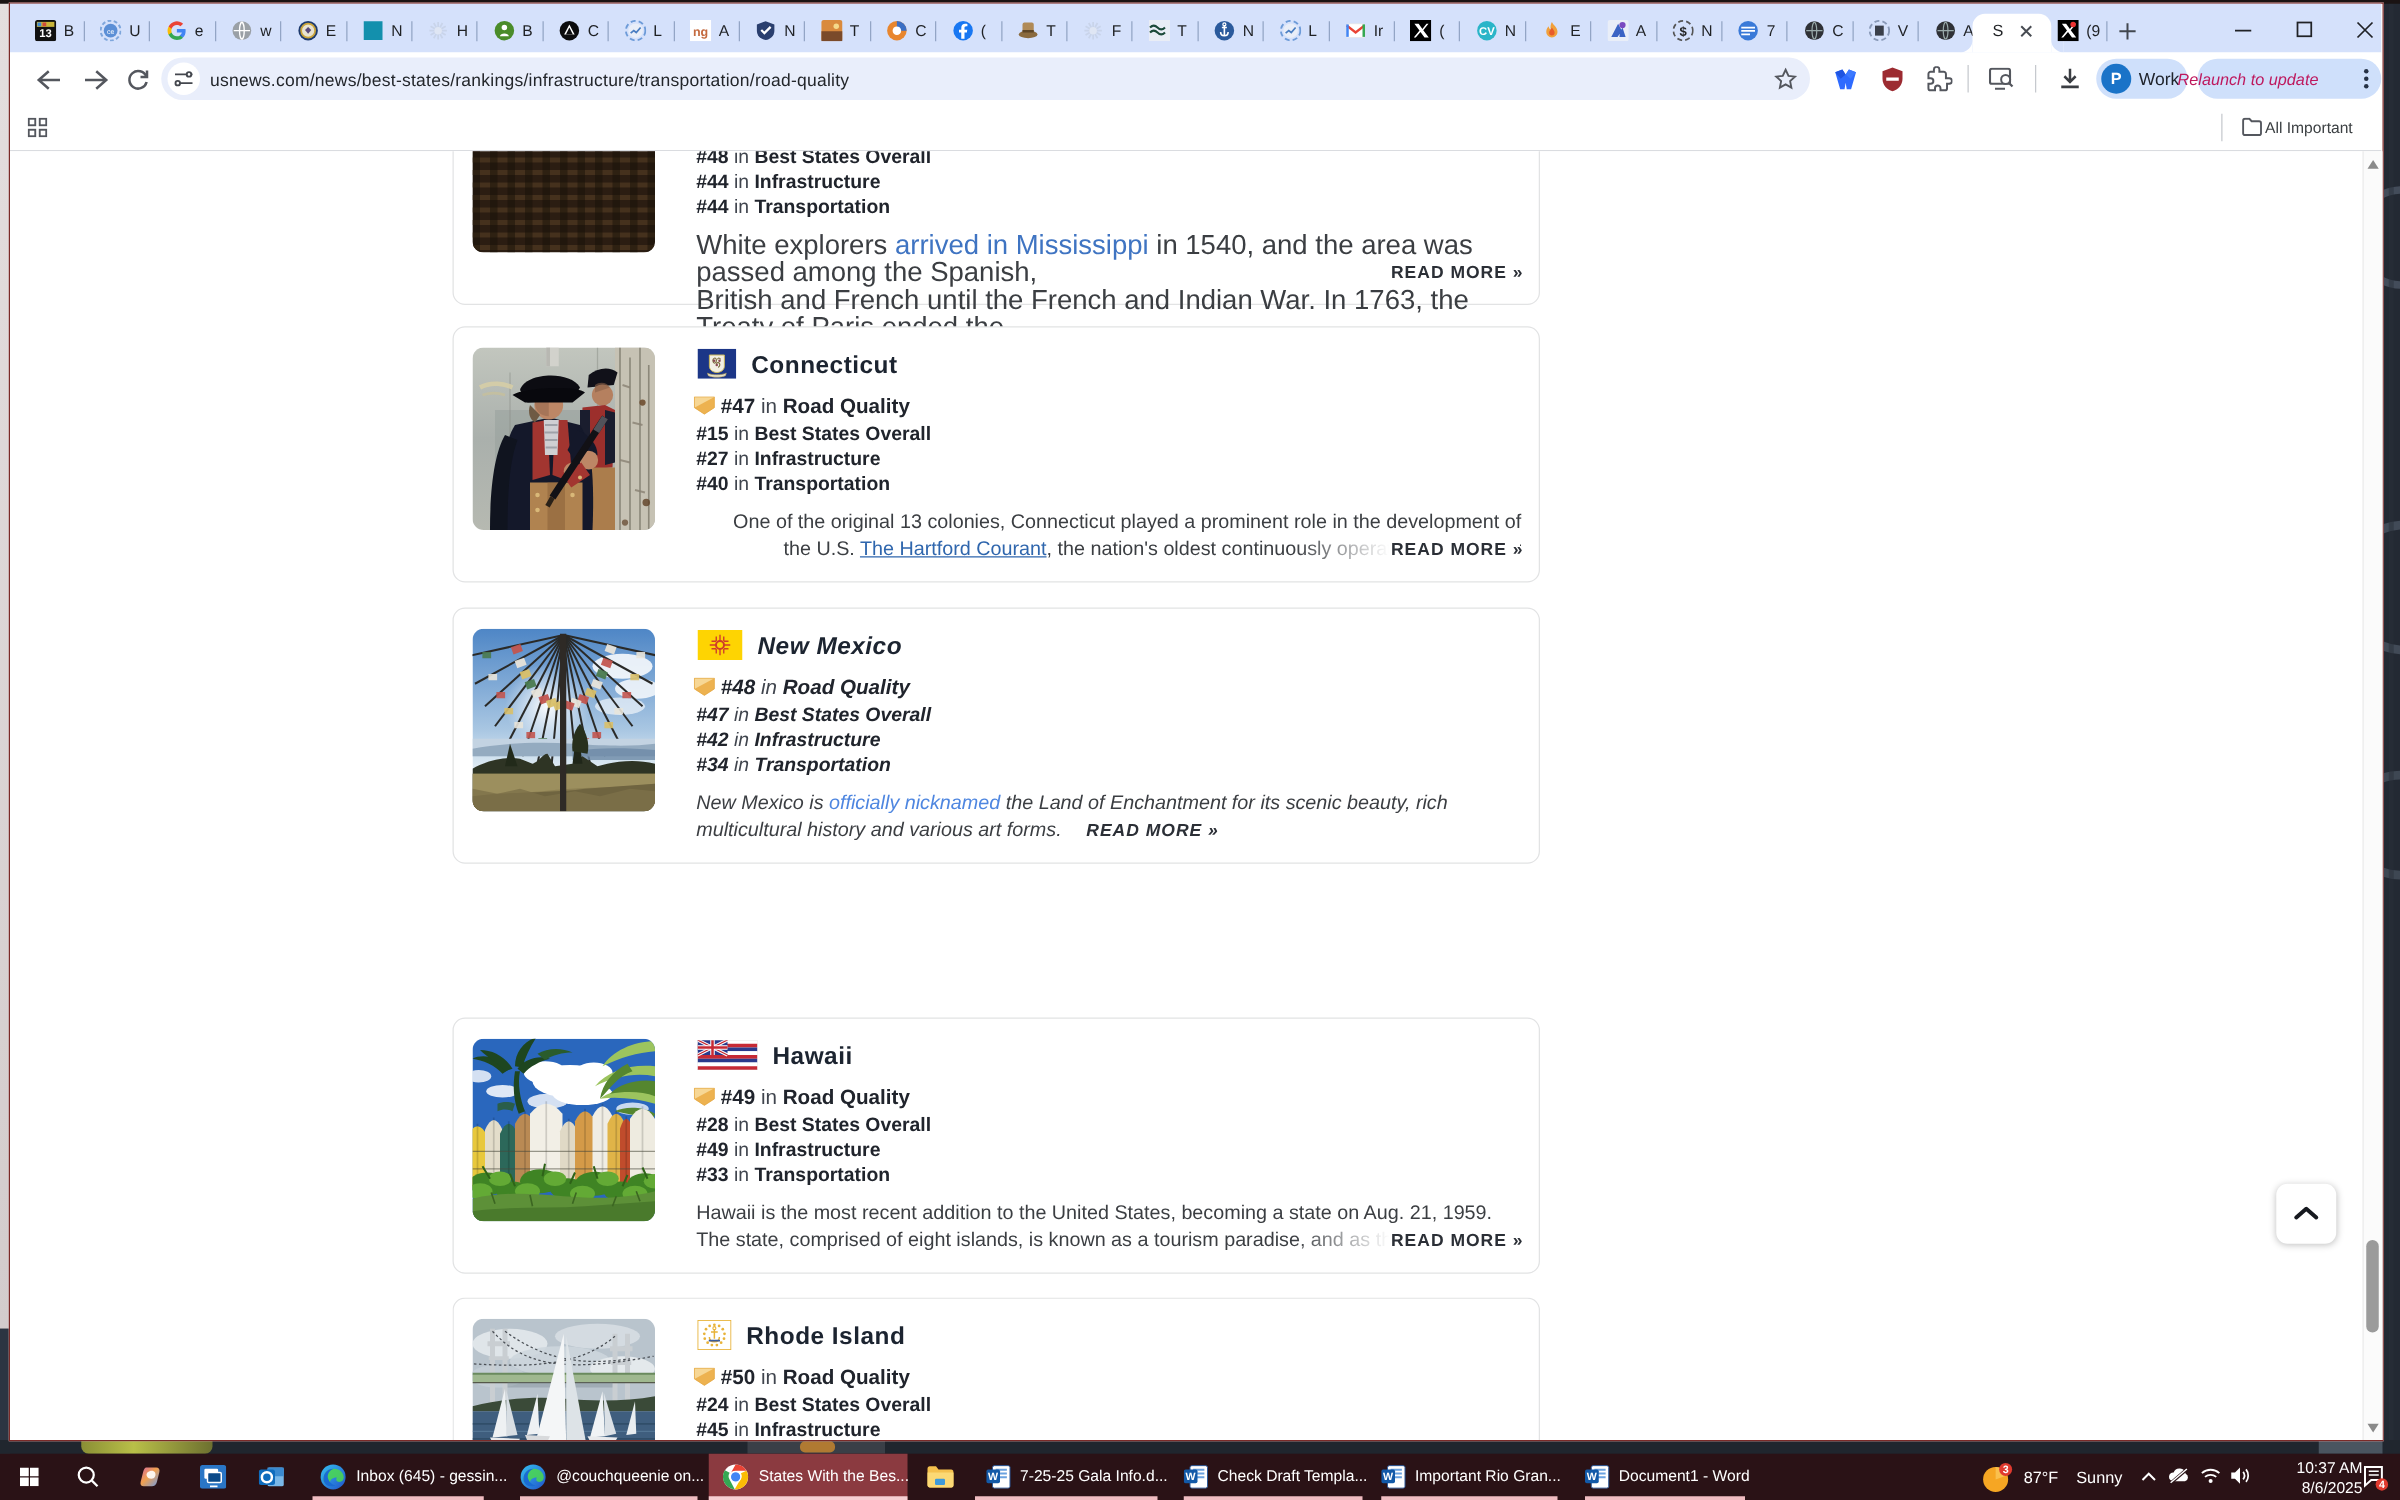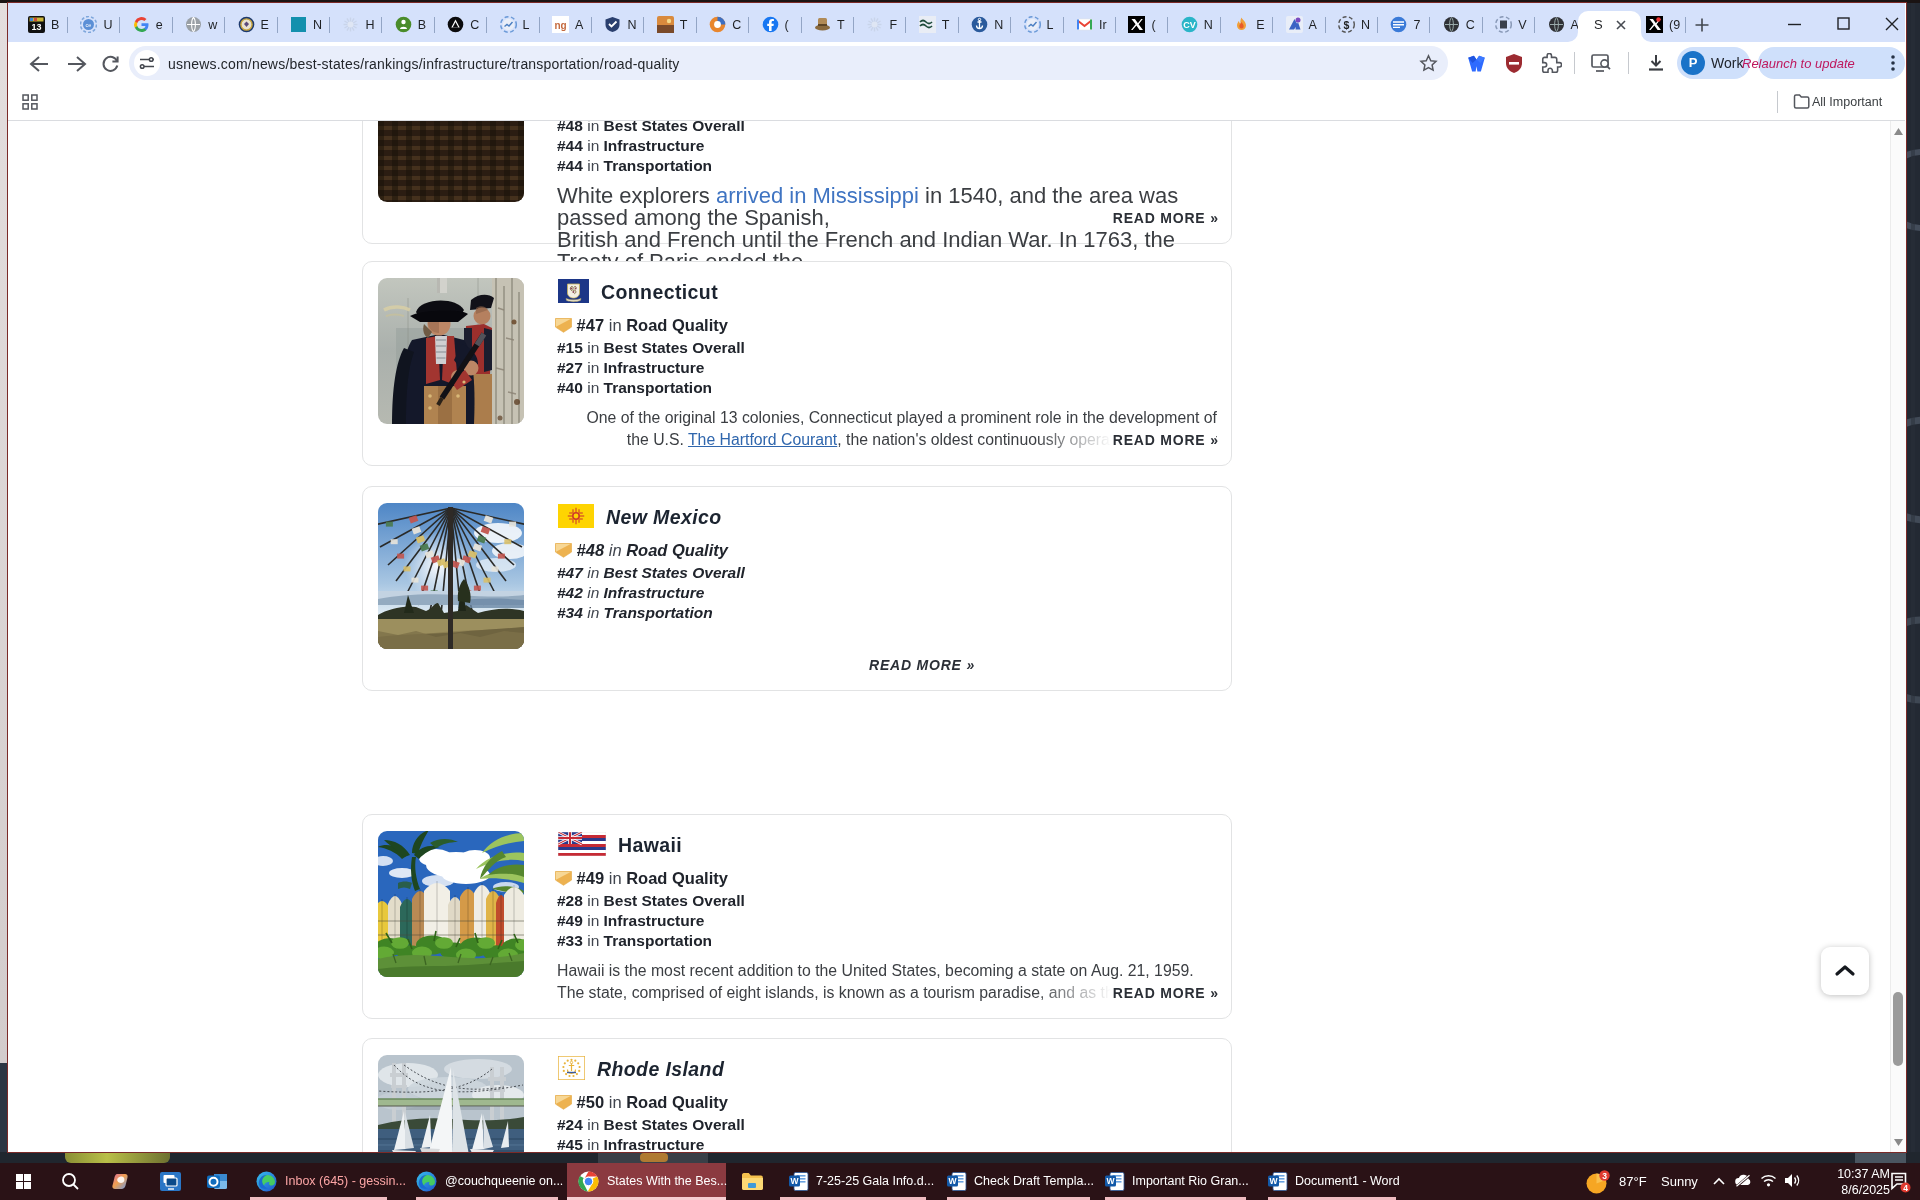--- a/index.html
+++ b/index.html
@@ -576,20 +576,21 @@
       </div>
       <div style="position:absolute;left:244px;top:20px;font-size:19.5px;font-weight:bold;color:#1c2430;letter-spacing:0.4px;">New Mexico</div>
       <div style="position:absolute;left:193px;top:55px;font-size:16.5px;color:#40454e;"><svg width="17" height="15" viewBox="0 0 17 15" style="display:inline-block;vertical-align:-2px;">
           <path d="M0.5 0.5h16v8.6L8.5 14.3 0.5 9.1z" fill="#edb250"></path>
           <path d="M0.5 0.5h16L0.5 9.1z" fill="#f7d795"></path>
           <path d="M0.5 0.5h16v8.6L8.5 14.3 0.5 9.1z" fill="none" stroke="#e3a63e" stroke-width="0.6"></path>
         </svg>&nbsp;<b style="color:#20242c">#48</b> in <b style="color:#20242c">Road Quality</b></div>
       <div style="position:absolute;left:195px;top:78px;font-size:15.5px;color:#40454e;"><b style="color:#20242c">#47</b> in <b style="color:#20242c">Best States Overall</b></div>
       <div style="position:absolute;left:195px;top:98px;font-size:15.5px;color:#40454e;"><b style="color:#20242c">#42</b> in <b style="color:#20242c">Infrastructure</b></div>
       <div style="position:absolute;left:195px;top:118px;font-size:15.5px;color:#40454e;"><b style="color:#20242c">#34</b> in <b style="color:#20242c">Transportation</b></div>
+      <div style="position:absolute;left:195px;top:146px;width:660px;font-size:15.8px;line-height:22px;color:#3b3e42;">New Mexico is <span style="color:#4e86e0;">officially nicknamed</span> the Land of Enchantment for its scenic beauty, rich<br>multicultural history and various art forms.</div>
       <div style="position:absolute;left:507px;top:170px;"><span style="font-size:14px;font-weight:bold;color:#2b2f36;letter-spacing:0.8px;">READ&nbsp;MORE&nbsp;<span style="letter-spacing:0;">»</span></span></div>
     </div>
     <div style="position:absolute;left:354px;top:693px;width:872px;height:207px;">
       <div style="position:absolute;left:0;top:0;width:870px;height:205px;background:#fff;border:1px solid #e2e3e4;border-radius:10px;"></div>
       <svg style="position:absolute;left:16px;top:17px;border-radius:9px;" width="146" height="146" viewBox="0 0 146 146">
         <rect width="146" height="146" fill="#2a67bd"></rect>
         <g fill="#ffffff">
           <ellipse cx="78" cy="34" rx="30" ry="13"></ellipse>
           <ellipse cx="58" cy="27" rx="17" ry="9"></ellipse>
           <ellipse cx="97" cy="27" rx="15" ry="8"></ellipse>
@@ -766,21 +767,21 @@
           <circle cx="5.4" cy="11.0" r="1.1" fill="#e8b33a"></circle>
           <circle cx="6.8" cy="7.3" r="1.1" fill="#e8b33a"></circle>
           <circle cx="9.7" cy="4.7" r="1.1" fill="#e8b33a"></circle>
           <g stroke="#e8b33a" stroke-width="1.2" fill="none">
             <path d="M13.5 7.5v7.5M10.8 9.5h5.4M9.5 13.5c0 2.4 1.8 3.8 4 3.8s4-1.4 4-3.8"></path>
           </g>
           <circle cx="13.5" cy="6.5" r="1.2" fill="none" stroke="#e8b33a" stroke-width="0.9"></circle>
           <path d="M9 16.5h9" stroke="#3a5a9c" stroke-width="1.4"></path>
         </svg>
       </div>
-      <div style="position:absolute;left:235px;top:20px;font-size:19.5px;font-weight:bold;color:#1c2430;letter-spacing:0.4px;font-style:italic;">Rhode Island</div>
+      <div style="position:absolute;left:235px;top:20px;font-size:19.5px;font-weight:bold;color:#1c2430;letter-spacing:0.4px;">Rhode Island</div>
       <div style="position:absolute;left:193px;top:55px;font-size:16.5px;color:#40454e;"><svg width="17" height="15" viewBox="0 0 17 15" style="display:inline-block;vertical-align:-2px;">
           <path d="M0.5 0.5h16v8.6L8.5 14.3 0.5 9.1z" fill="#edb250"></path>
           <path d="M0.5 0.5h16L0.5 9.1z" fill="#f7d795"></path>
           <path d="M0.5 0.5h16v8.6L8.5 14.3 0.5 9.1z" fill="none" stroke="#e3a63e" stroke-width="0.6"></path>
         </svg>&nbsp;<b style="color:#20242c">#50</b> in <b style="color:#20242c">Road Quality</b></div>
       <div style="position:absolute;left:195px;top:78px;font-size:15.5px;color:#40454e;"><b style="color:#20242c">#24</b> in <b style="color:#20242c">Best States Overall</b></div>
       <div style="position:absolute;left:195px;top:98px;font-size:15.5px;color:#40454e;"><b style="color:#20242c">#45</b> in <b style="color:#20242c">Infrastructure</b></div>
       <div style="position:absolute;left:195px;top:146px;width:660px;font-size:15.8px;line-height:22px;color:#3b3e42;"></div>
     </div>
   </div>
@@ -837,21 +838,21 @@
       <defs>
         <linearGradient id="eg1" x1="0" y1="0" x2="1" y2="1">
           <stop offset="0" stop-color="#35c1f1"></stop>
           <stop offset="1" stop-color="#2052cb"></stop>
         </linearGradient>
       </defs>
       <circle cx="10.5" cy="10.5" r="10" fill="url(#eg1)"></circle>
       <path d="M3 14c-1-5 2-10 8-10 5 0 8 3.5 8 7 0 2-1.5 3.5-3.5 3.5-2.5 0-3-2-2-3.5-3 0-5.5 1.5-5.5 4 0 1.2.4 2.2 1.2 3C6 17.5 3.8 16 3 14z" fill="#4cd84c" opacity="0.85"></path>
       <path d="M3 14c-1-5 2-10 8-10-4 1.5-5.5 5-4.5 8 .8 2.6 2.8 4.6 5.7 5.3C8 19 4.2 17.5 3 14z" fill="#1a6ad4"></path>
     </svg>
-    <div style="position:absolute;left:285px;top:11px;font-size:12.5px;color:#fca5a5;">Inbox (645) - gessin...</div>
+    <div style="position:absolute;left:285px;top:11px;font-size:12.5px;color:#ffffff;">Inbox (645) - gessin...</div>
     <svg class="abs" style="left:416px;top:8px" width="21" height="21" viewBox="0 0 21 21">
       <defs>
         <linearGradient id="eg1" x1="0" y1="0" x2="1" y2="1">
           <stop offset="0" stop-color="#35c1f1"></stop>
           <stop offset="1" stop-color="#2052cb"></stop>
         </linearGradient>
       </defs>
       <circle cx="10.5" cy="10.5" r="10" fill="url(#eg1)"></circle>
       <path d="M3 14c-1-5 2-10 8-10 5 0 8 3.5 8 7 0 2-1.5 3.5-3.5 3.5-2.5 0-3-2-2-3.5-3 0-5.5 1.5-5.5 4 0 1.2.4 2.2 1.2 3C6 17.5 3.8 16 3 14z" fill="#4cd84c" opacity="0.85"></path>
       <path d="M3 14c-1-5 2-10 8-10-4 1.5-5.5 5-4.5 8 .8 2.6 2.8 4.6 5.7 5.3C8 19 4.2 17.5 3 14z" fill="#1a6ad4"></path>

